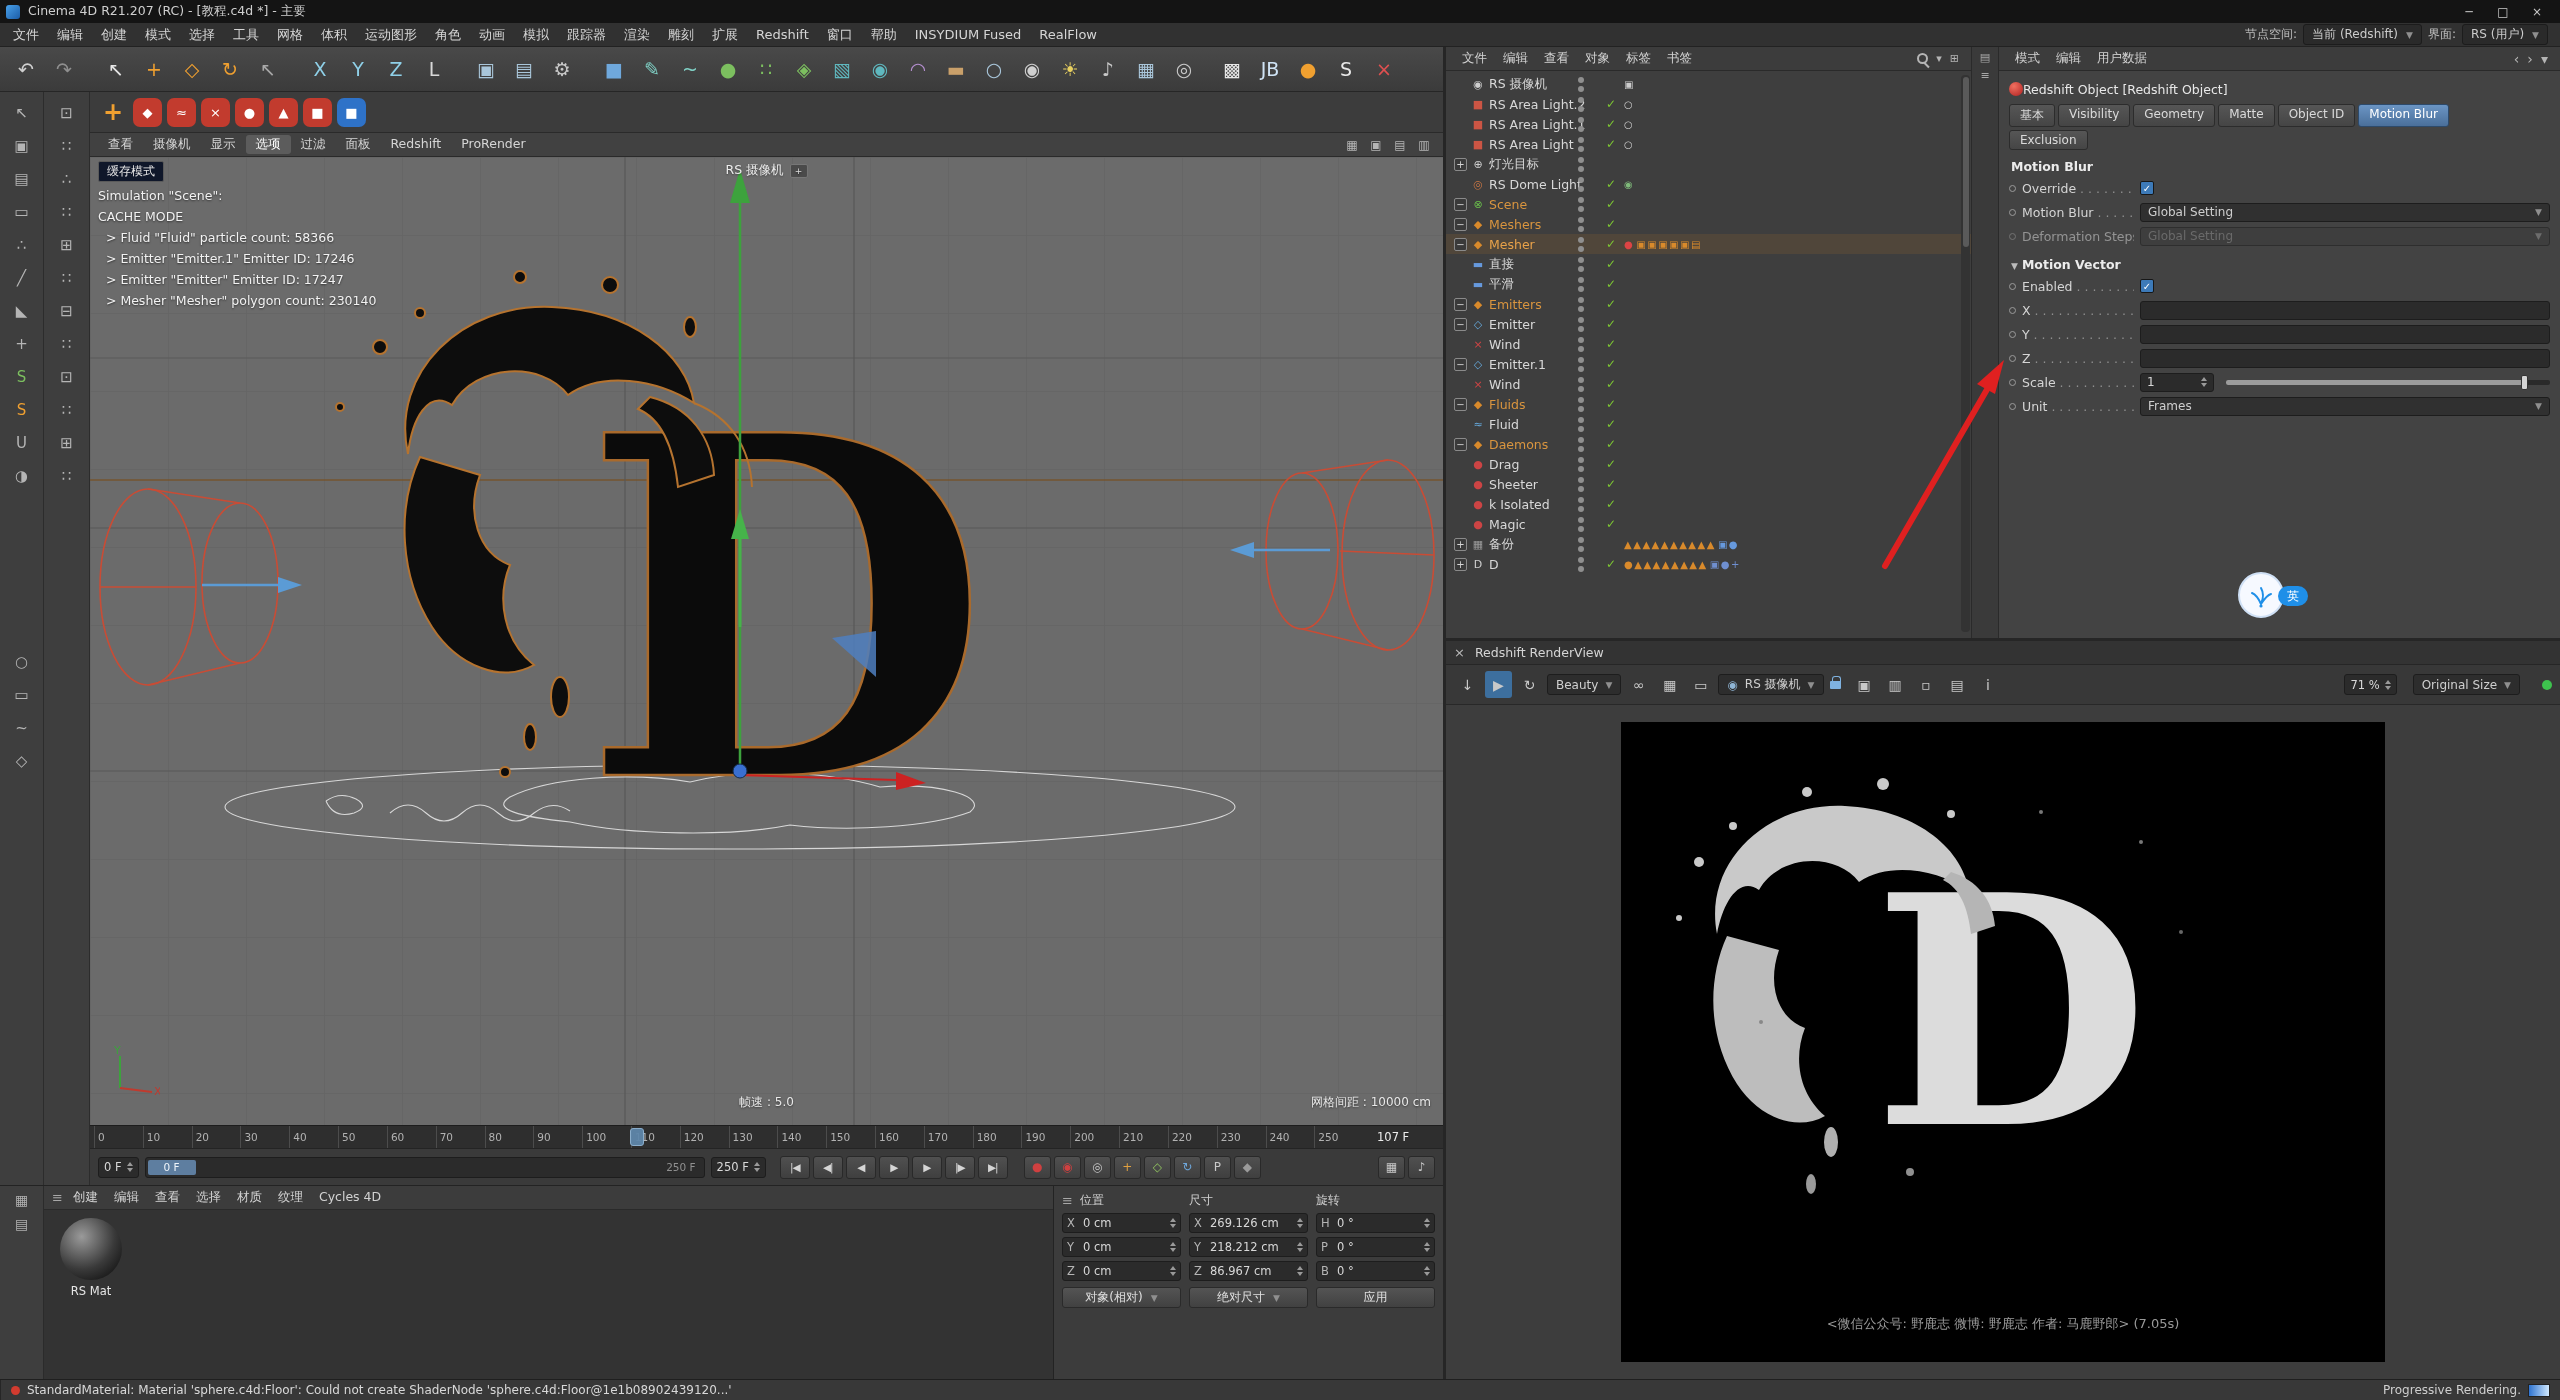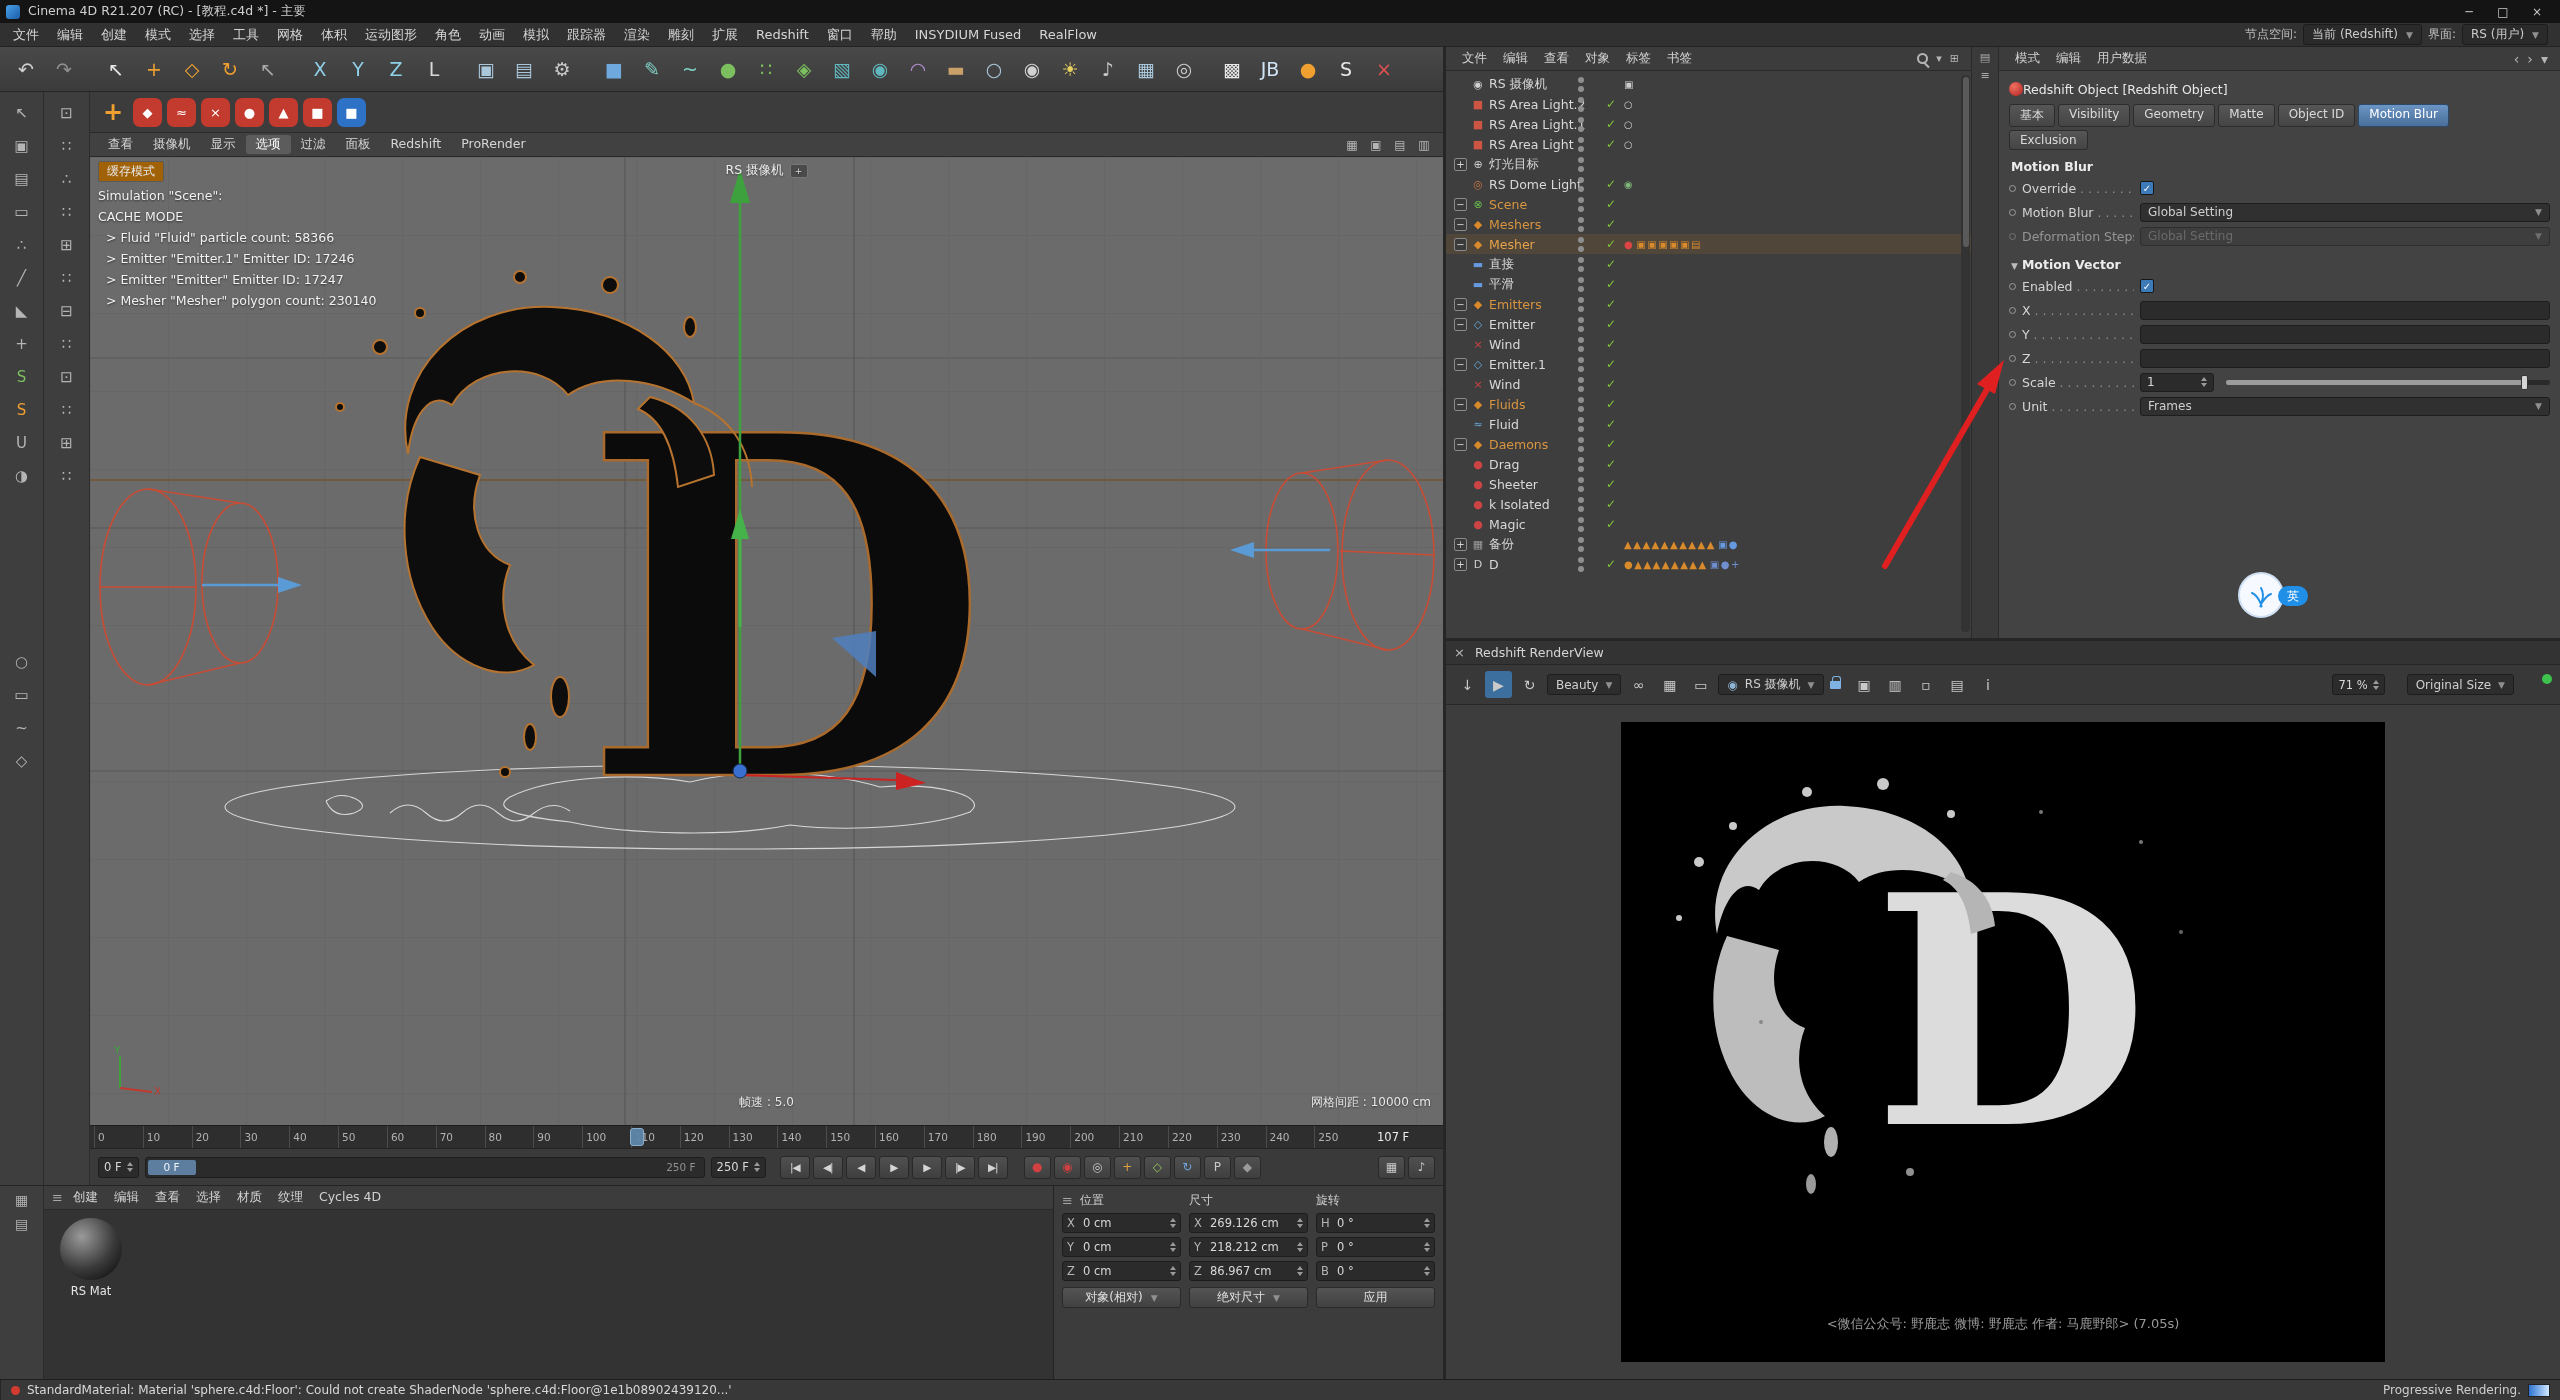--- a/index.html
+++ b/index.html
@@ -44,21 +44,21 @@
   .plugin-icon{width:29px;height:29px;border-radius:7px;display:flex;align-items:center;justify-content:center;color:#fff;font-size:13px;margin-left:5px}
 
   .vp-menu{height:25px;background:#414141;border-top:1px solid #2a2a2a;border-bottom:1px solid #2a2a2a;display:flex;align-items:center;padding:0 8px;font-size:12.5px}
   .vp-menu .mi{padding:1px 10px;color:#d5d5d5;border-radius:3px;white-space:nowrap}
   .vp-menu .mi.active{background:#5c5c5c;color:#fff}
   .vp-menu-right{margin-left:auto;display:flex;gap:2px}
   .vp-btn{width:22px;height:18px;display:flex;align-items:center;justify-content:center;color:#b5b5b5;font-size:12px}
 
   .viewport{position:relative;flex:1;min-height:0;overflow:hidden;background:#6b6b6b}
   .viewport svg.scene{position:absolute;inset:0;width:100%;height:100%}
-  .vp-tip{position:absolute;left:8px;top:4px;background:#a16207;border:1px solid #5a5a5a;padding:1px 8px;font-size:12px;color:#e5e5e5;border-radius:2px}
+  .vp-tip{position:absolute;left:8px;top:4px;background:#0f172a;border:1px solid #5a5a5a;padding:1px 8px;font-size:12px;color:#e5e5e5;border-radius:2px}
   .vp-stats{position:absolute;left:8px;top:28px;font-size:12.5px;line-height:21px;color:#f2f2f2;white-space:pre;text-shadow:0 1px 2px rgba(0,0,0,.55)}
   .vp-cam{position:absolute;top:5px;left:50%;transform:translateX(-50%);display:flex;align-items:center;gap:6px;color:#ececec;font-size:12.5px;text-shadow:0 1px 2px rgba(0,0,0,.4)}
   .cam-gizmo{width:18px;height:14px;background:#4a4a4a;border:1px solid #777;border-radius:2px;font-size:9px;color:#ddd;display:flex;align-items:center;justify-content:center}
   .vp-fps{position:absolute;bottom:14px;left:50%;transform:translateX(-50%);font-size:12px;color:#e8e8e8;text-shadow:0 1px 2px rgba(0,0,0,.5)}
   .vp-grid-label{position:absolute;bottom:14px;right:12px;font-size:12px;color:#e8e8e8;text-shadow:0 1px 2px rgba(0,0,0,.5)}
   .vp-axis{position:absolute;left:14px;bottom:26px}
 
   
   .ruler{position:relative;height:23px;background:#2e2e2e;border-top:1px solid #1d1d1d;display:flex;align-items:stretch;padding-left:4px}
   .ruler-track{flex:1;display:flex;position:relative}
@@ -1228,21 +1228,21 @@
           </span>
           <span class="lock"></span>
           <span style="display:flex;gap:4px;margin-left:6px">
 
           <span class="rv-icon">▣</span>
               <span class="rv-icon">▥</span>
               <span class="rv-icon">▫</span>
               <span class="rv-icon">▤</span>
               <span class="rv-icon">i</span>
             </span>
-          <span style="margin-left:auto;display:flex;gap:22px">
+          <span style="margin-left:auto;display:flex;align-items:center;gap:16px">
             <span class="spin-field">
                 <span>71 %</span>
                 <span class="spin-arrows">
                   <i class="up"></i>
                   <i class="dn"></i>
                 </span>
               </span>
             <span class="rv-dd">
                 <span>Original Size</span>
                 <span class="arr">▼</span>

